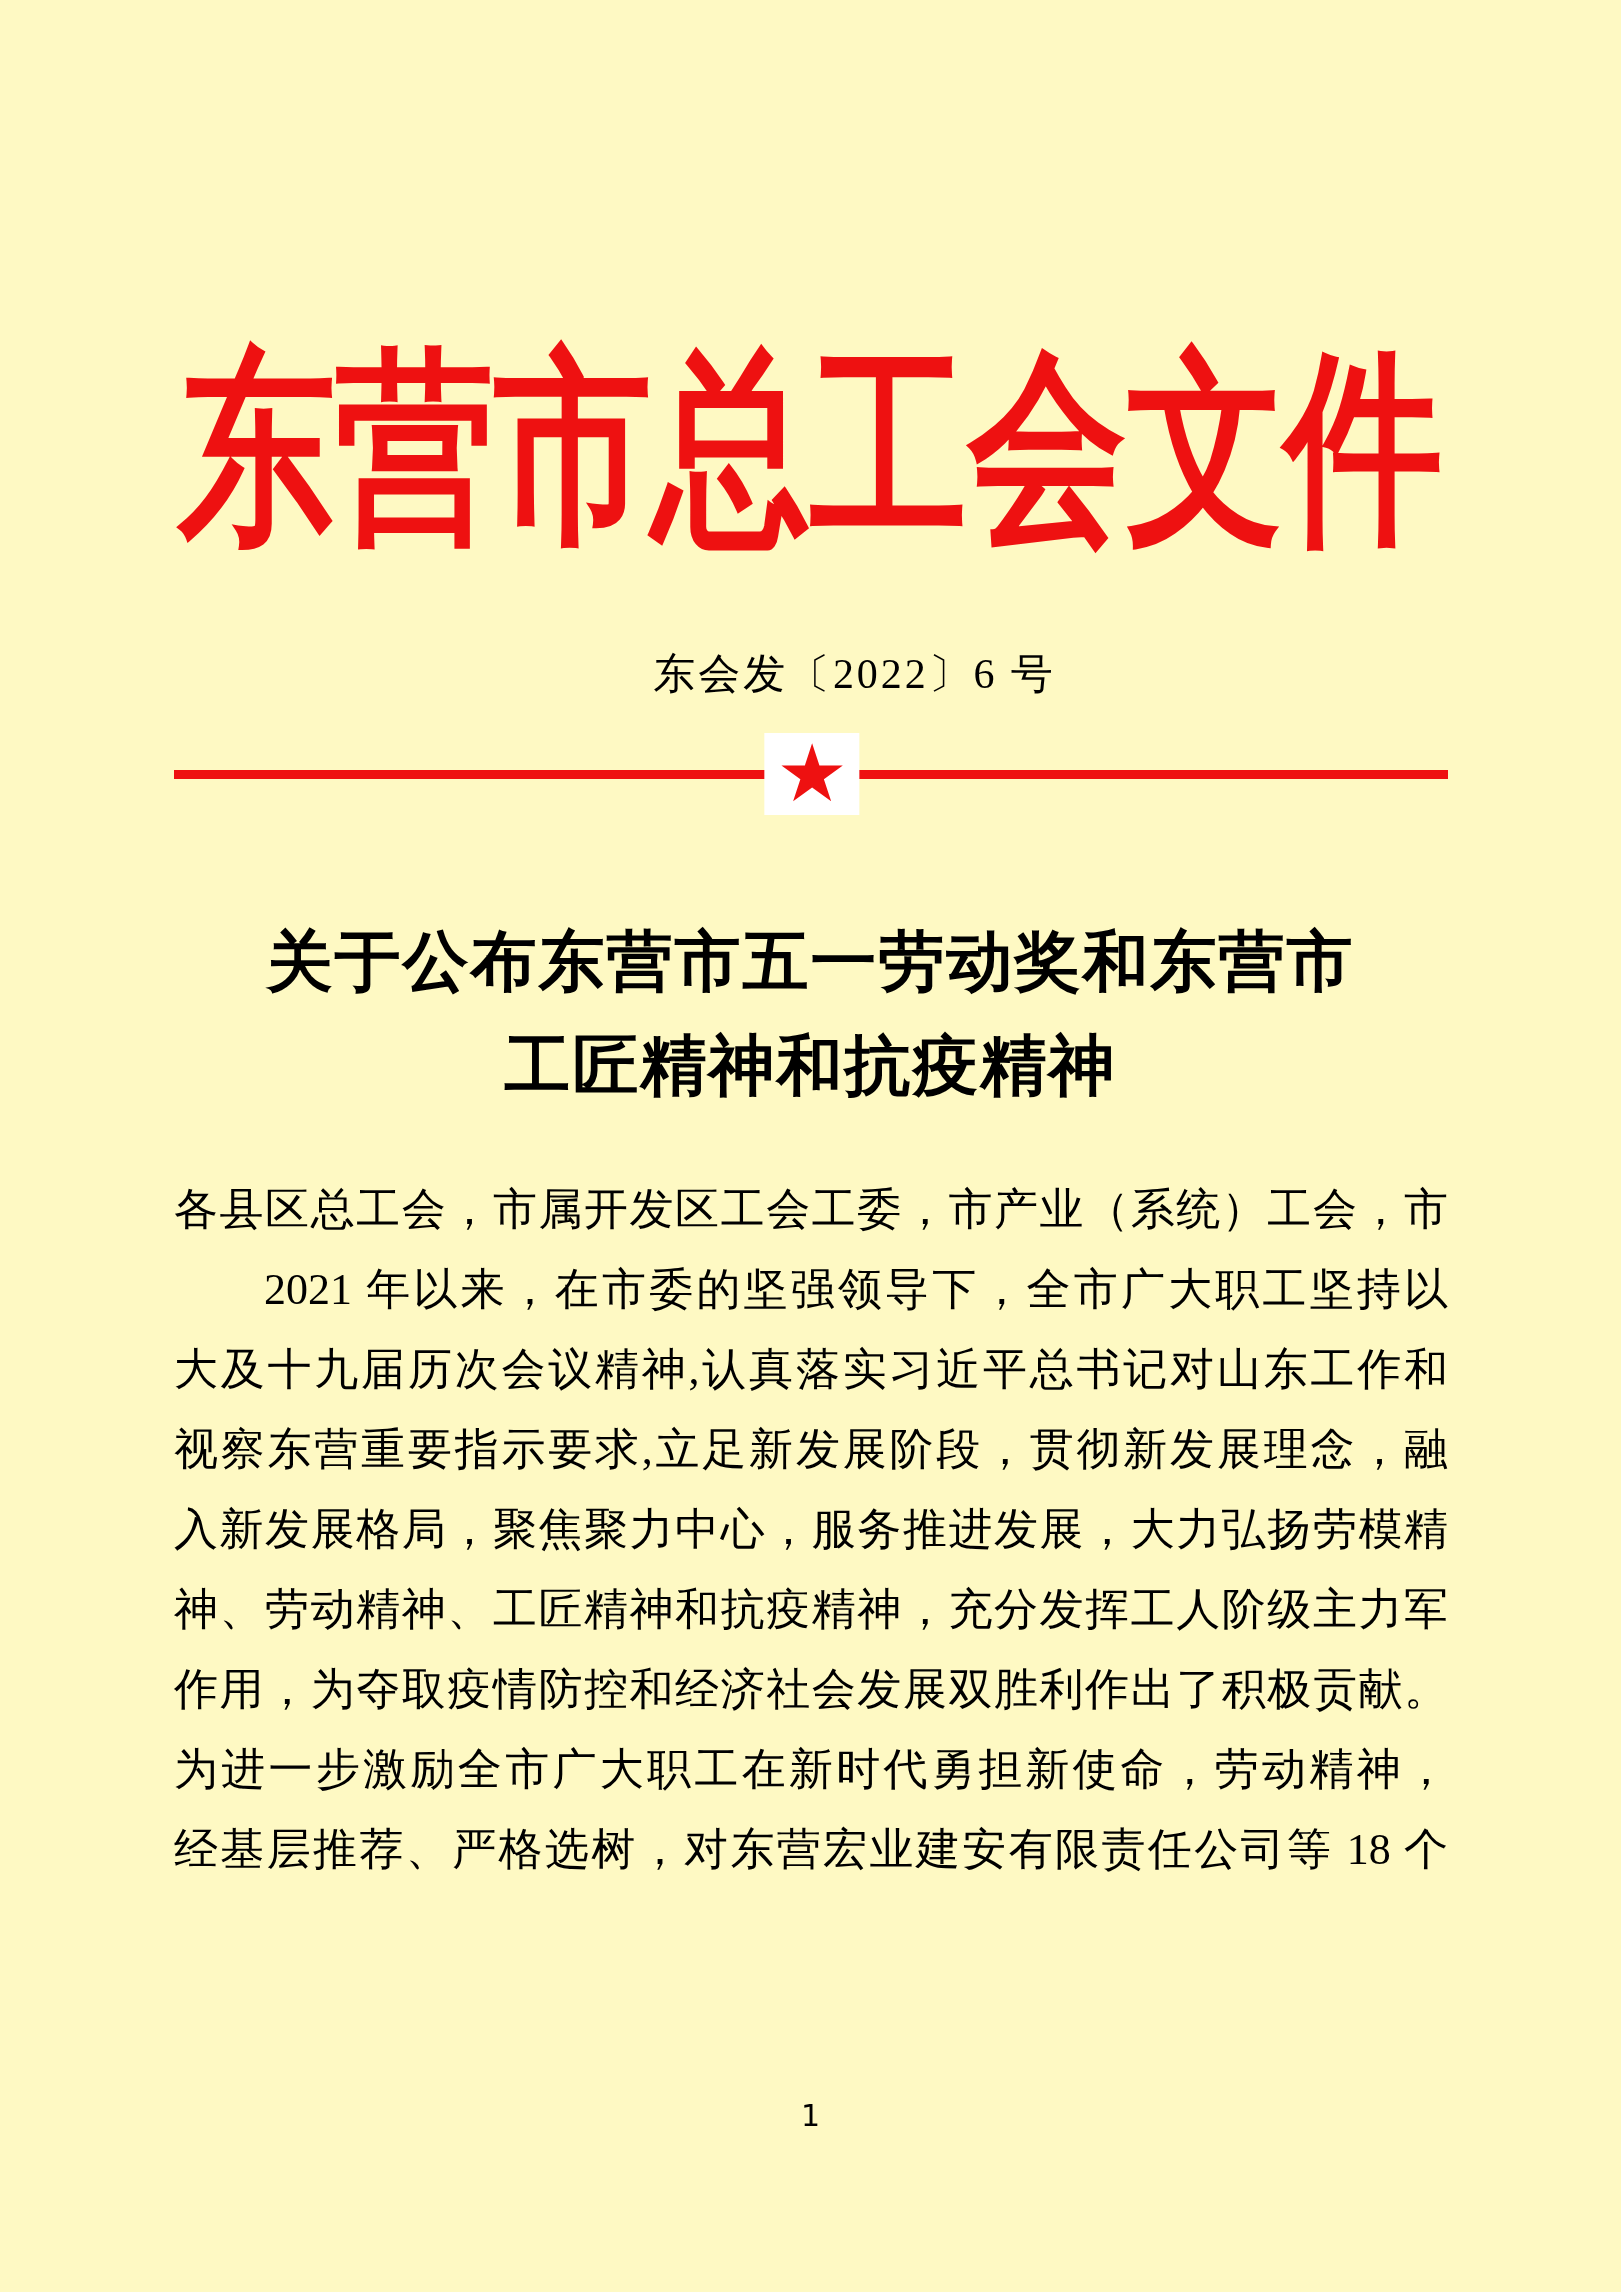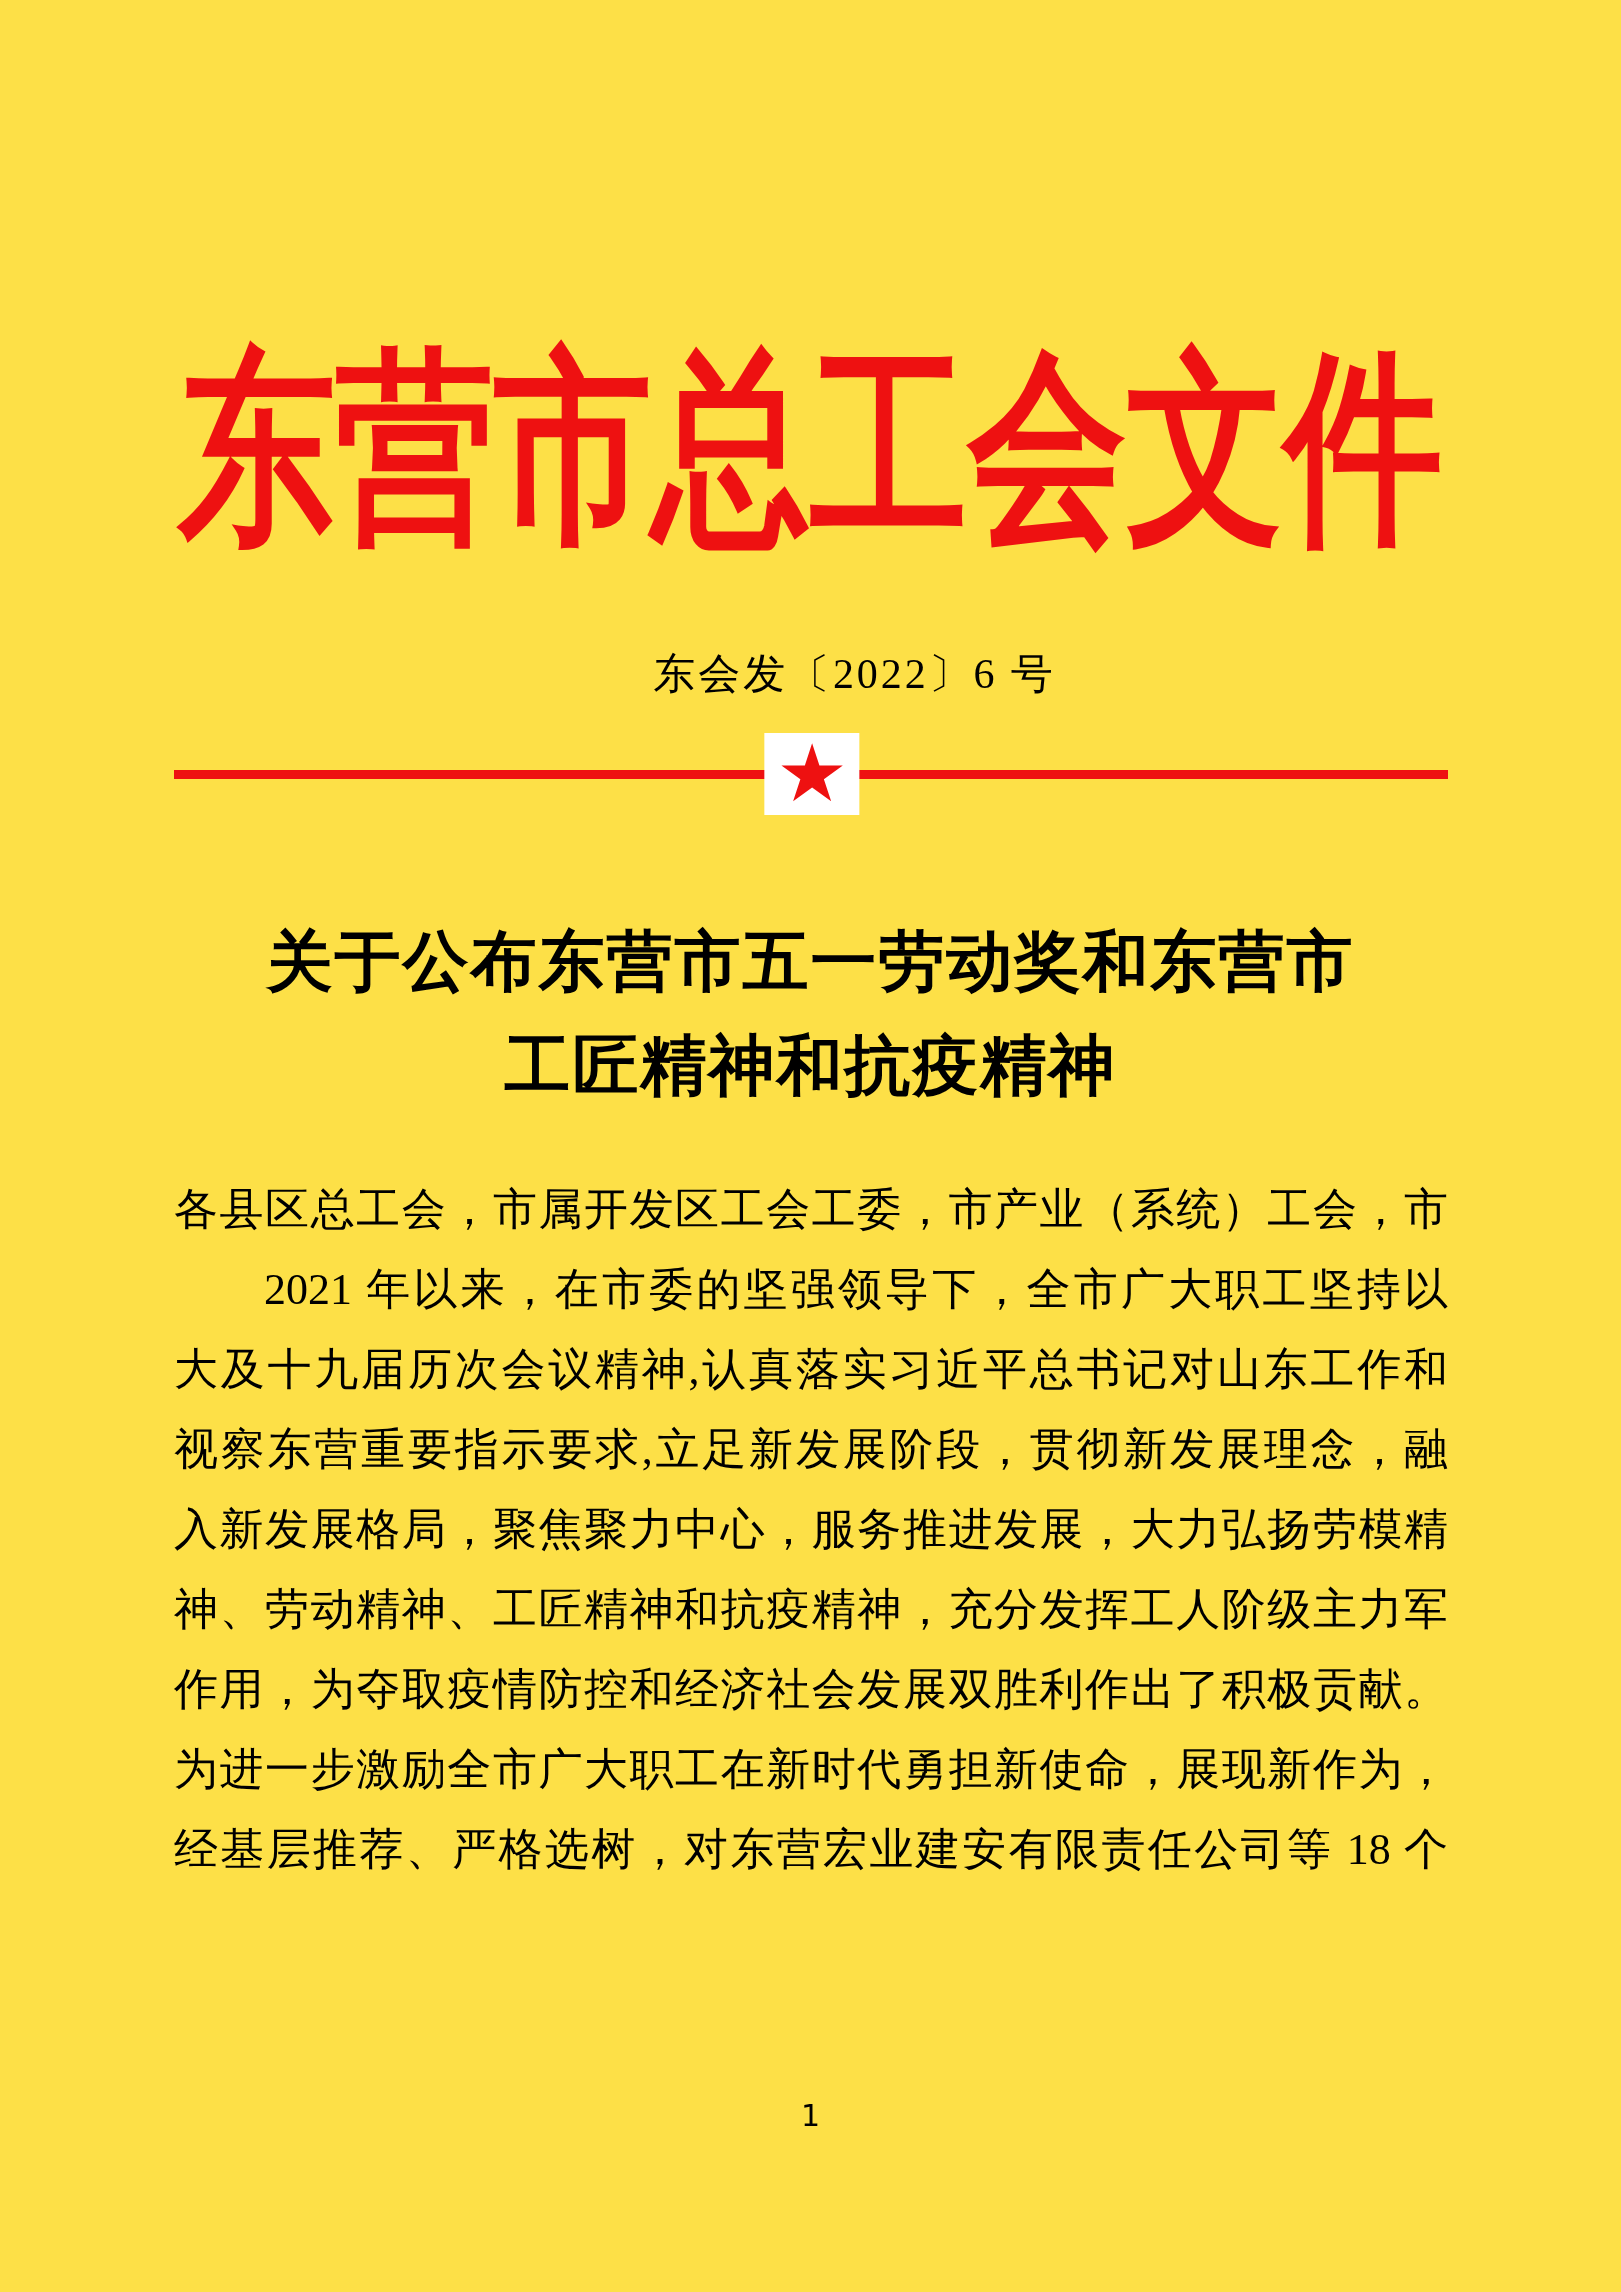--- a/index.html
+++ b/index.html
@@ -2,21 +2,21 @@
 <html><head>
 <meta charset="utf-8">
 <style>
   * { margin: 0; padding: 0; box-sizing: border-box; }
   html, body { background: #888; }
   #page {
     position: relative;
     width: 1621px;
     height: 2293px;
     margin: 0 auto;
-    background: #fde047;
+    background: #fef9c3;
     overflow: hidden;
     font-family: "Liberation Serif", "DejaVu Serif", serif;
     color: #000;
   }
   
   #red-header {
     position: absolute;
     top: 341px;
     left: 174px;
     width: 1272px;
@@ -129,20 +129,20 @@
   </div>
 
   <div id="body-text">
     <div class="line full">各县区总工会，市属开发区工会工委，市产业（系统）工会，市</div>
     <div class="line full indent">2021 年以来，在市委的坚强领导下，全市广大职工坚持以</div>
     <div class="line full">大及十九届历次会议精神,认真落实习近平总书记对山东工作和</div>
     <div class="line full">视察东营重要指示要求,立足新发展阶段，贯彻新发展理念，融</div>
     <div class="line full">入新发展格局，聚焦聚力中心，服务推进发展，大力弘扬劳模精</div>
     <div class="line full">神、劳动精神、工匠精神和抗疫精神，充分发挥工人阶级主力军</div>
     <div class="line full">作用，为夺取疫情防控和经济社会发展双胜利作出了积极贡献。</div>
-    <div class="line full">为进一步激励全市广大职工在新时代勇担新使命，展现新作为，</div>
+    <div class="line full">为进一步激励全市广大职工在新时代勇担新使命，劳动精神，</div>
     <div class="line full">经基层推荐、严格选树，对东营宏业建安有限责任公司等 18 个</div>
   </div>
 
   <div id="page-number">1</div>
 
 </div>
 
 
 </body></html>

